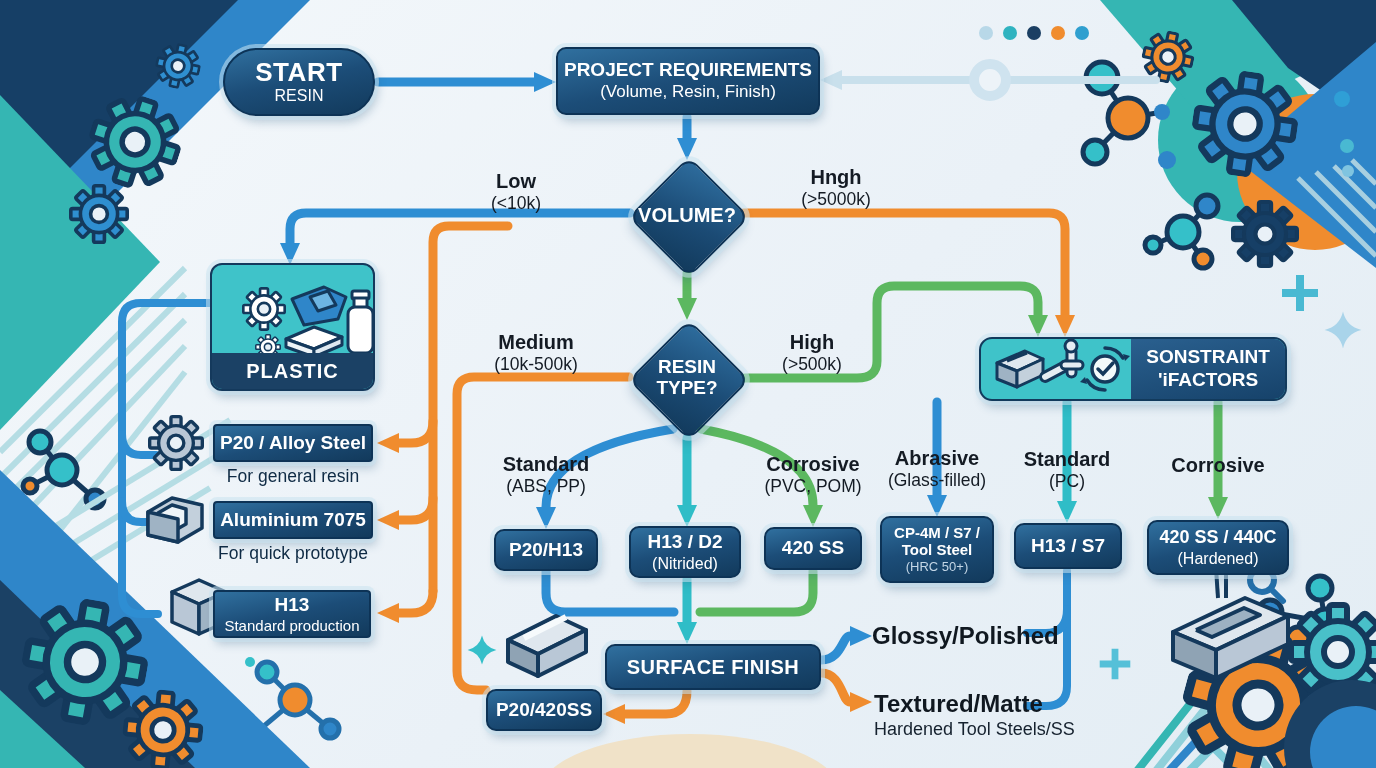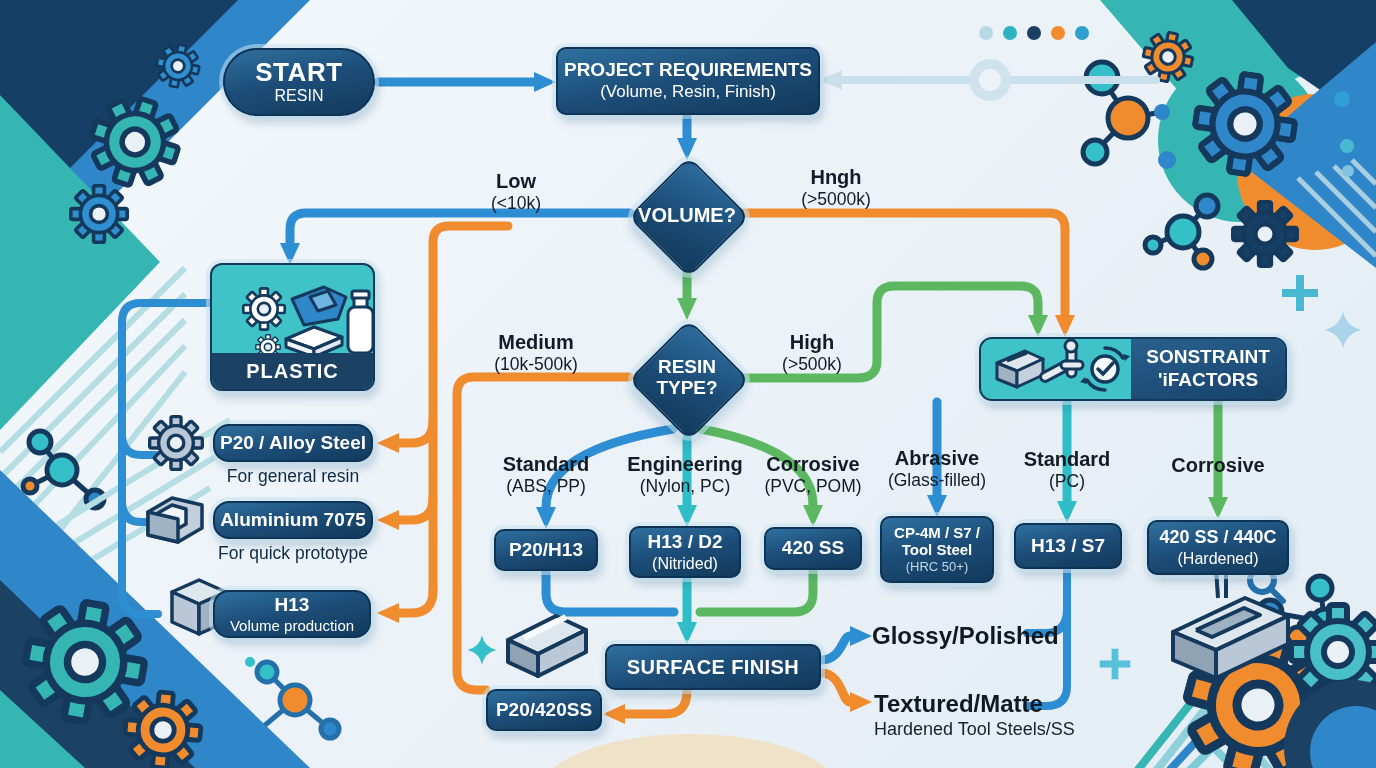--- a/index.html
+++ b/index.html
@@ -7,21 +7,21 @@
     background:linear-gradient(135deg,#f4f8fb 0%,#eaf1f7 55%,#e3edf4 100%);
     font-family:"Liberation Sans",sans-serif;}
   svg.layer{position:absolute;left:0;top:0;}
   #deco{z-index:0;} #wires{z-index:1;}
   .node{position:absolute;z-index:3;box-sizing:border-box;display:flex;flex-direction:column;
     align-items:center;justify-content:center;text-align:center;color:#fff;}
   .navy{background:linear-gradient(168deg,#30709f 0%,#1c4d78 48%,#123a5c 100%);
     border:2px solid #0d3356;border-radius:10px;
     box-shadow:0 0 0 4px rgba(203,227,240,.55),3px 6px 10px rgba(35,85,125,.28);}
   .pill{border-radius:36px;}
-  .rad12{border-radius:16px;}
+  .rad12{border-radius:4px;}
   .t-xl{font-size:26px;font-weight:bold;letter-spacing:.6px;line-height:1.05;}
   .t-lg{font-size:19px;font-weight:bold;line-height:1.2;}
   .t-md{font-size:18px;font-weight:bold;line-height:1.2;}
   .t-sm{font-size:16px;font-weight:normal;line-height:1.2;}
   .t-xs{font-size:13px;color:#c3d6e6;line-height:1.25;}
   .t-reg{font-size:17px;font-weight:normal;line-height:1.2;}
   .blabel{position:absolute;z-index:3;text-align:center;color:#141b24;line-height:1.22;}
   .blabel .bt{font-size:20px;font-weight:bold;}
   .blabel .bs{font-size:17.5px;}
   .cap{position:absolute;z-index:3;text-align:center;font-size:17.5px;color:#0e2a44;font-weight:500;}
@@ -365,24 +365,20 @@
   <div class="bs">(10k-500k)</div>
 </div>
 <div class="blabel" style="left:742px;top:330px;width:140px;">
   <div class="bt">High</div>
   <div class="bs">(&gt;500k)</div>
 </div>
 <div class="blabel" style="left:476px;top:452px;width:140px;">
   <div class="bt">Standard</div>
   <div class="bs">(ABS, PP)</div>
 </div>
-<div class="blabel" style="left:600px;top:452px;width:170px;">
-  <div class="bt">Engineering</div>
-  <div class="bs">(Nylon, PC)</div>
-</div>
 <div class="blabel" style="left:738px;top:452px;width:150px;">
   <div class="bt">Corrosive</div>
   <div class="bs">(PVC, POM)</div>
 </div>
 <div class="blabel" style="left:857px;top:446px;width:160px;">
   <div class="bt">Abrasive</div>
   <div class="bs">(Glass-filled)</div>
 </div>
 <div class="blabel" style="left:997px;top:447px;width:140px;">
   <div class="bt">Standard</div>
@@ -420,21 +416,21 @@
 </div>
 <div class="cap" style="left:213px;top:466px;width:160px;">For general resin</div>
 
 <div class="node navy rad12" style="left:213px;top:501px;width:160px;height:38px;">
   <div class="t-lg">Aluminium 7075</div>
 </div>
 <div class="cap" style="left:207px;top:543px;width:172px;">For quick prototype</div>
 
 <div class="node navy rad12" style="left:213px;top:590px;width:158px;height:48px;">
   <div class="t-lg">H13</div>
-  <div style="font-size:15px;">Volume production</div>
+  <div style="font-size:15px;">Standard production</div>
 </div>
 
 <svg class="layer" width="1376" height="768" style="z-index:2;pointer-events:none;">
   <use href="#gear" x="-50" y="-50" width="100" height="100" style="color:#b9c7d6" transform="translate(176,443) scale(0.56)"></use>
   <g stroke="#14395c" stroke-width="3.5" stroke-linejoin="round">
     <polygon points="148,512 172,498 202,505 202,528 178,542 148,535" fill="#c3d0dc"></polygon>
     <polygon points="158,513 172,505 186,509 186,524 172,532 158,528" fill="#eef4f8"></polygon>
     <polygon points="148,512 148,535 178,542 178,519" fill="#9fb3c4"></polygon>
   </g>
   <g stroke="#14395c" stroke-width="3.5" stroke-linejoin="round">

